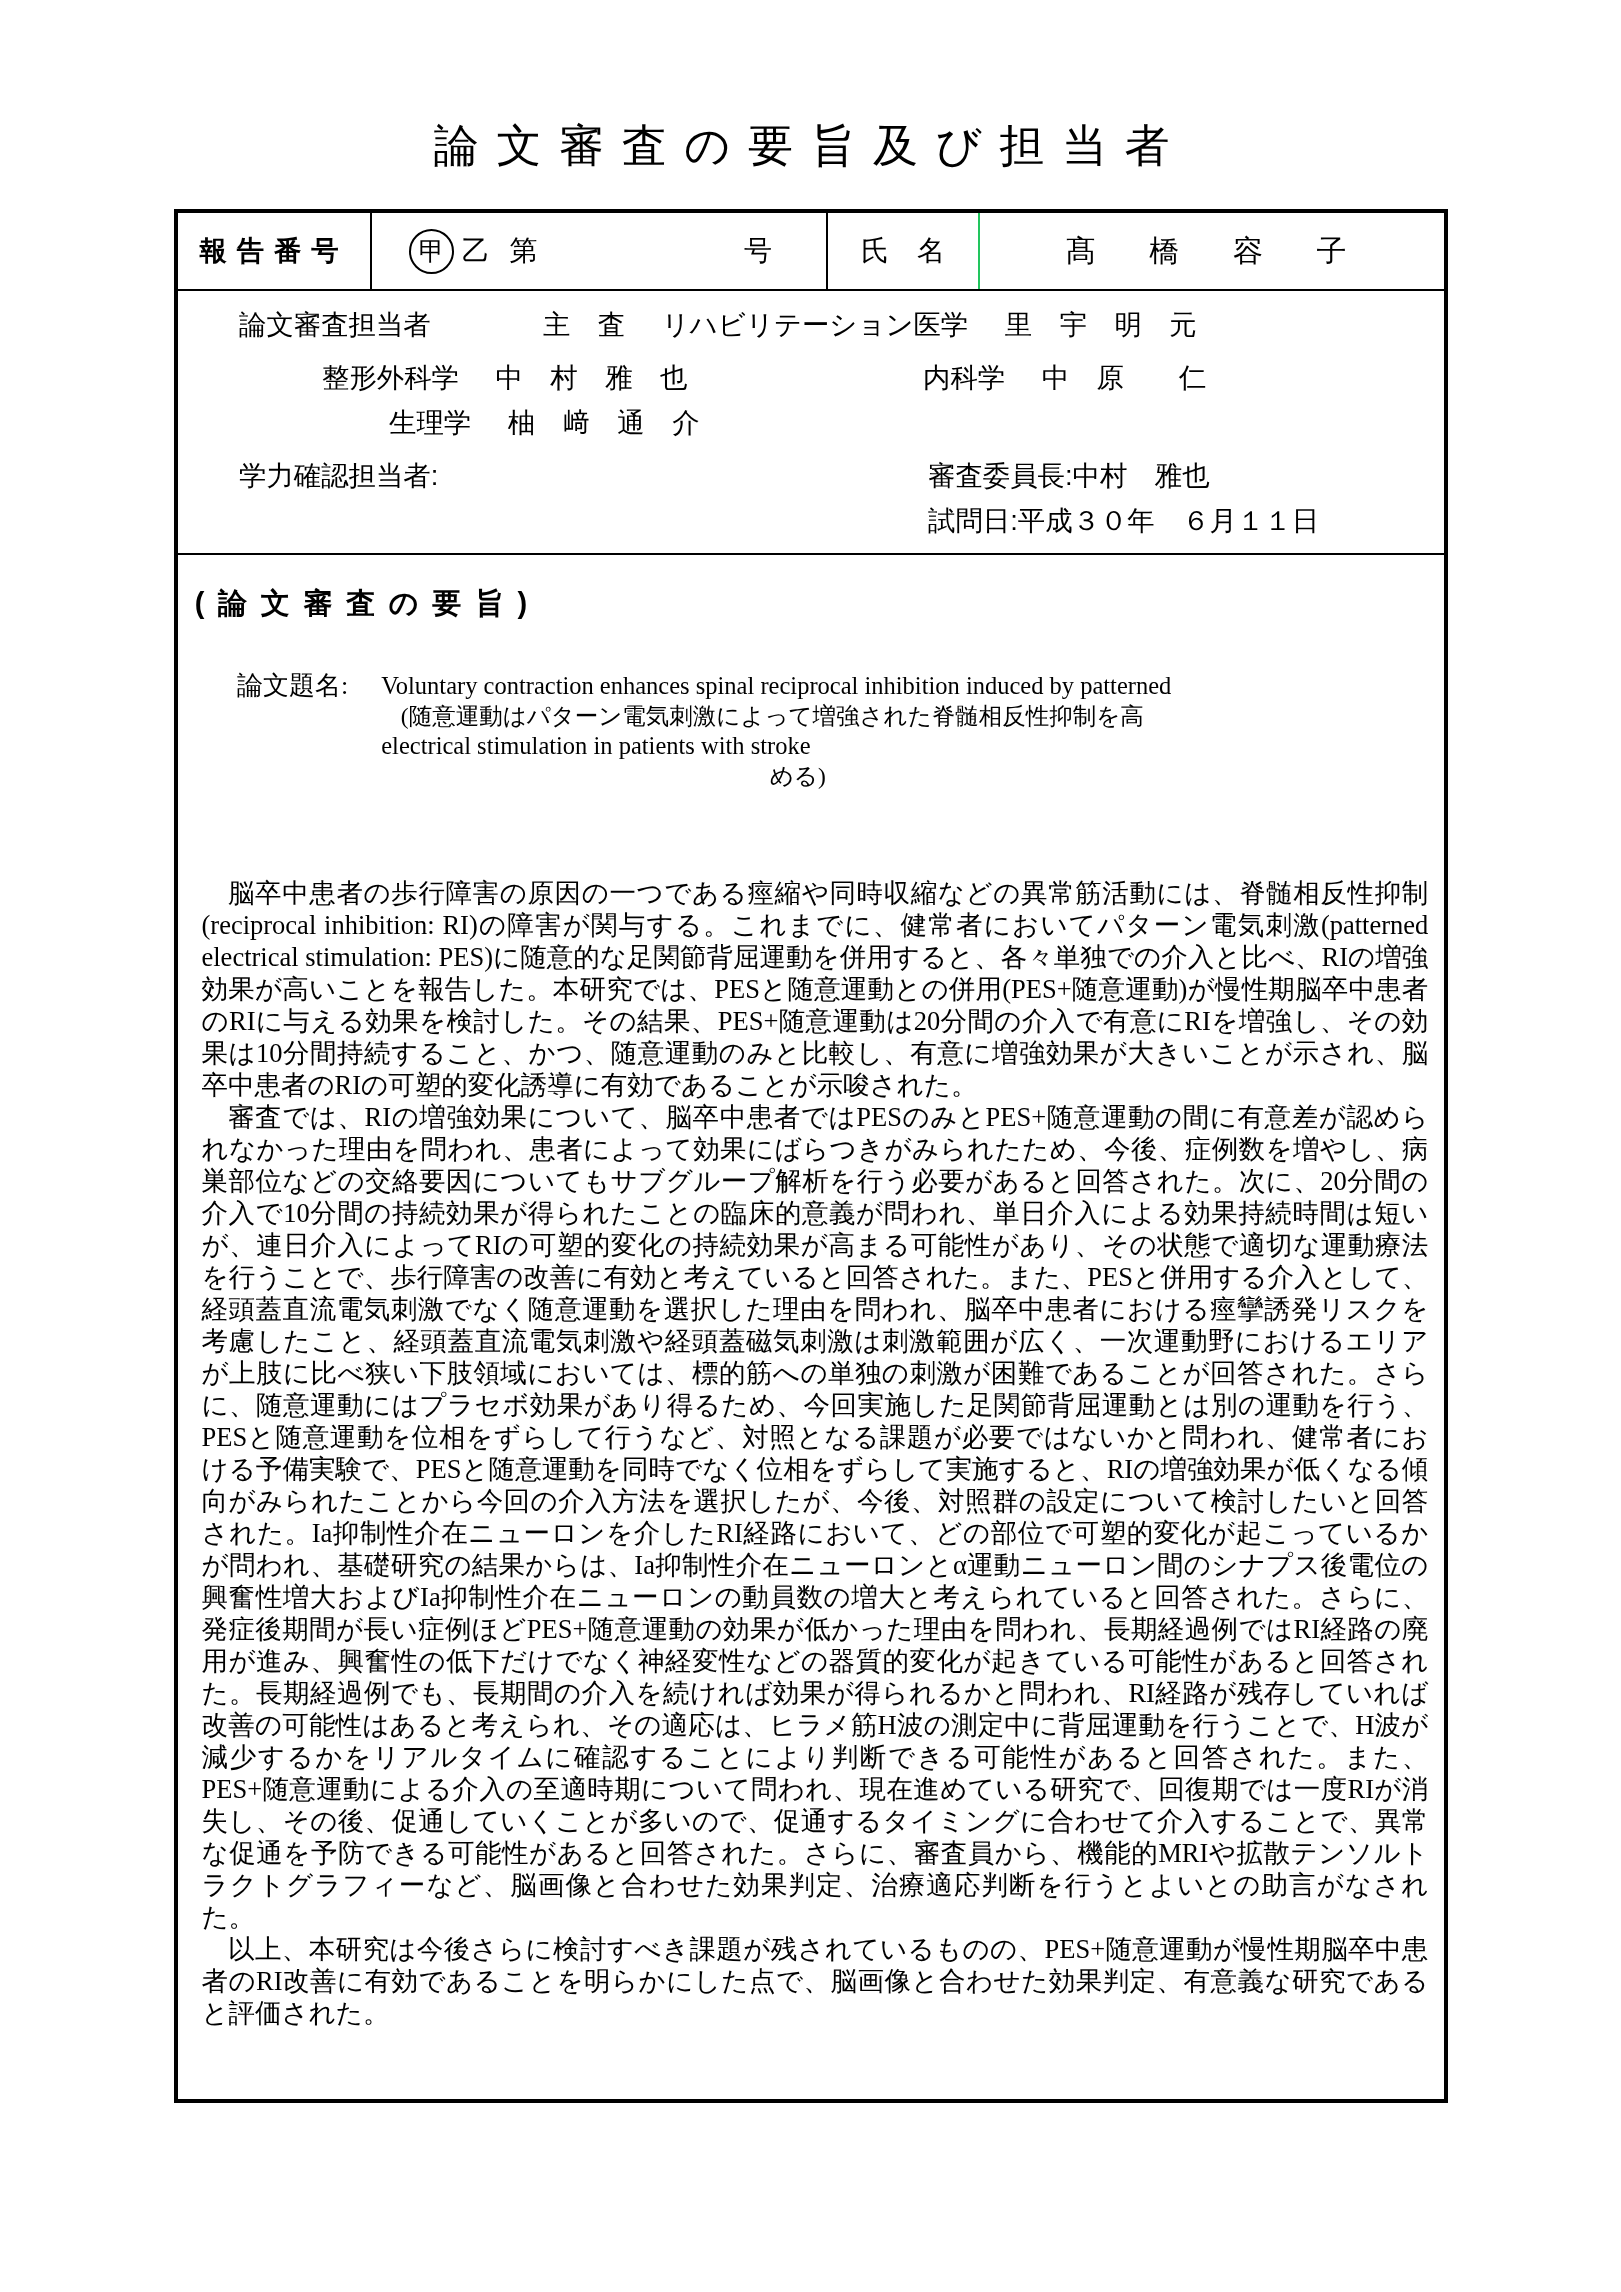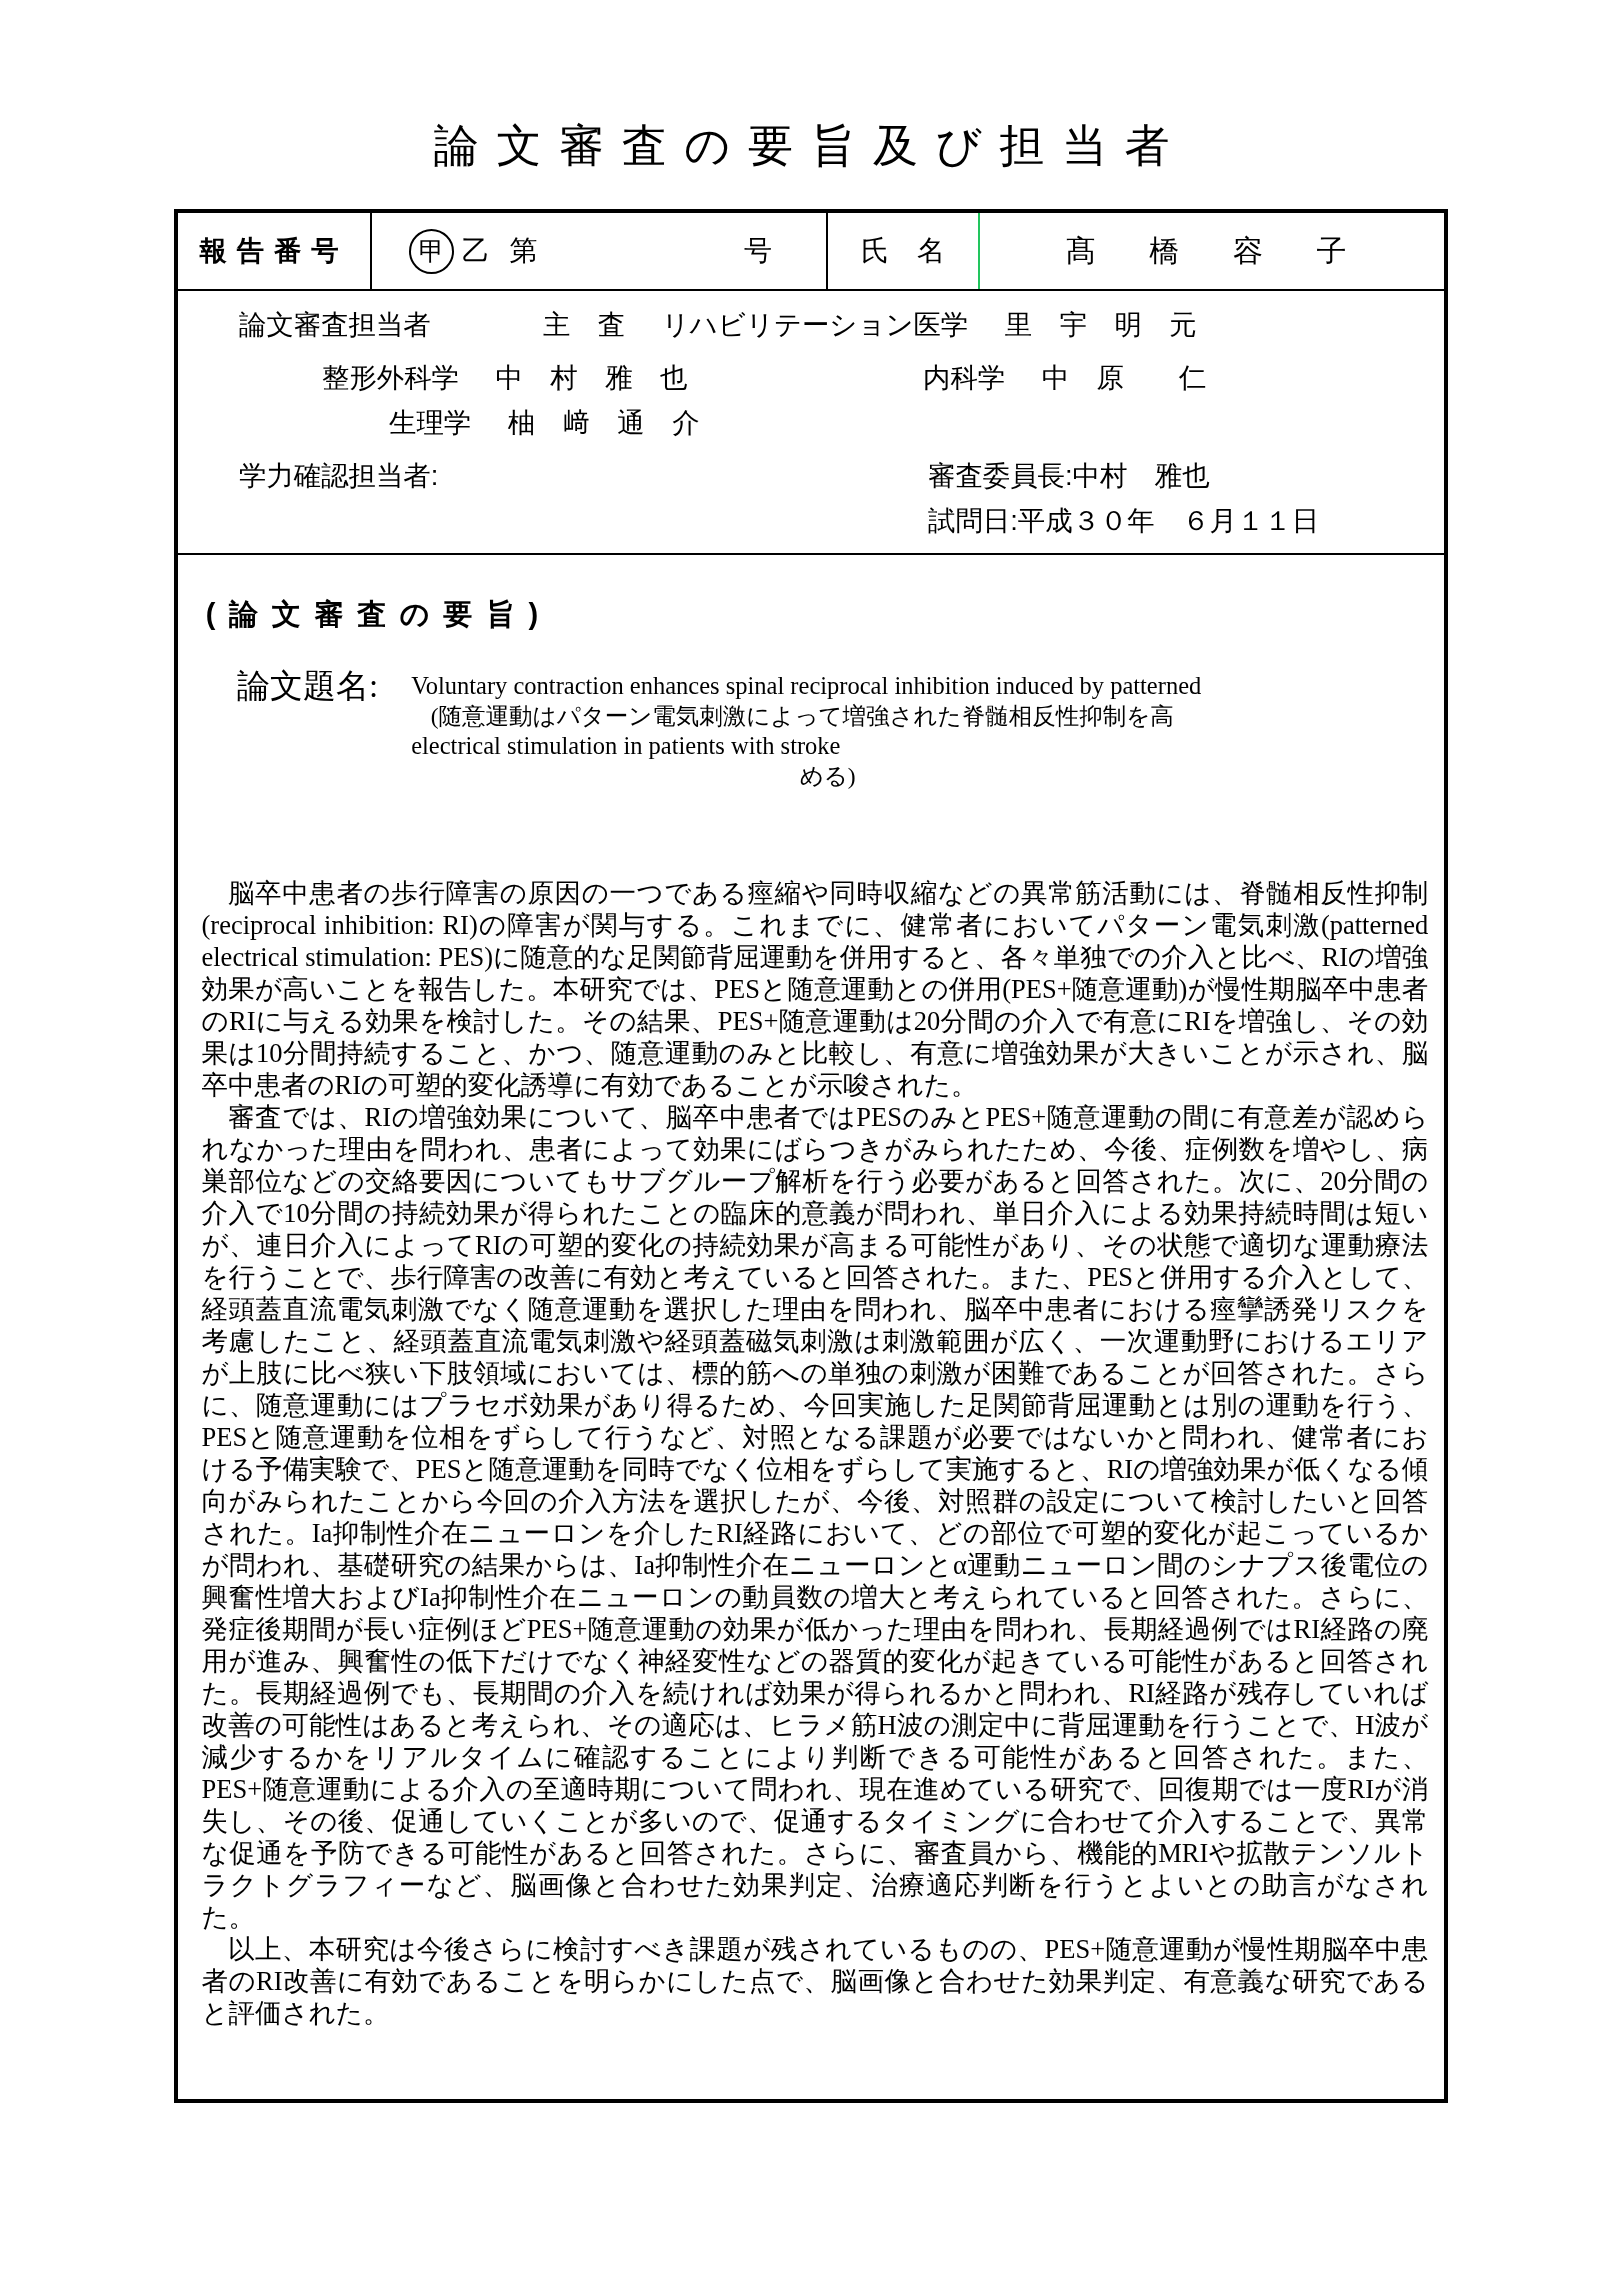--- a/index.html
+++ b/index.html
@@ -52,26 +52,26 @@
   .rv-chief{left:365px;top:15.7px;}
   .rv-member1{left:144px;top:69px;}
   .rv-member2{left:745px;top:69px;}
   .rv-member3{left:211px;top:114px;}
   .rv-academic{left:61px;top:167px;}
   .rv-chair{left:750px;top:167px;}
   .rv-date{left:750px;top:212px;}
   
   .summary{position:relative;height:1538px;}
   .summary-heading{
-    position:absolute;left:13.7px;top:25.5px;margin:14px;
+    position:absolute;left:13.7px;top:25.5px;margin:3px;
     font-size:29px;font-weight:bold;letter-spacing:13.7px;
     font-family:"Liberation Sans","DejaVu Sans",sans-serif;
   }
   .thesis-title-block{position:absolute;left:59px;top:116px;display:flex;align-items:flex-start;}
-  .thesis-title-label{font-size:33px;white-space:nowrap;line-height:30px;}
+  .thesis-title-label{font-size:26px;white-space:nowrap;line-height:30px;}
   .thesis-title-lines{margin-left:33px;}
   .tt-line{line-height:30px;font-size:24.5px;}
   .tt-ja1{margin-left:19.6px;font-size:23.5px;}
   .tt-ja2{margin-left:43px;font-size:23.5px;text-align:center;}
   .body-text{
     position:absolute;left:23.5px;top:282px;right:15.7px;
     font-size:26.5px;line-height:32px;
     text-align:justify;
     margin-top:40px;
   }

